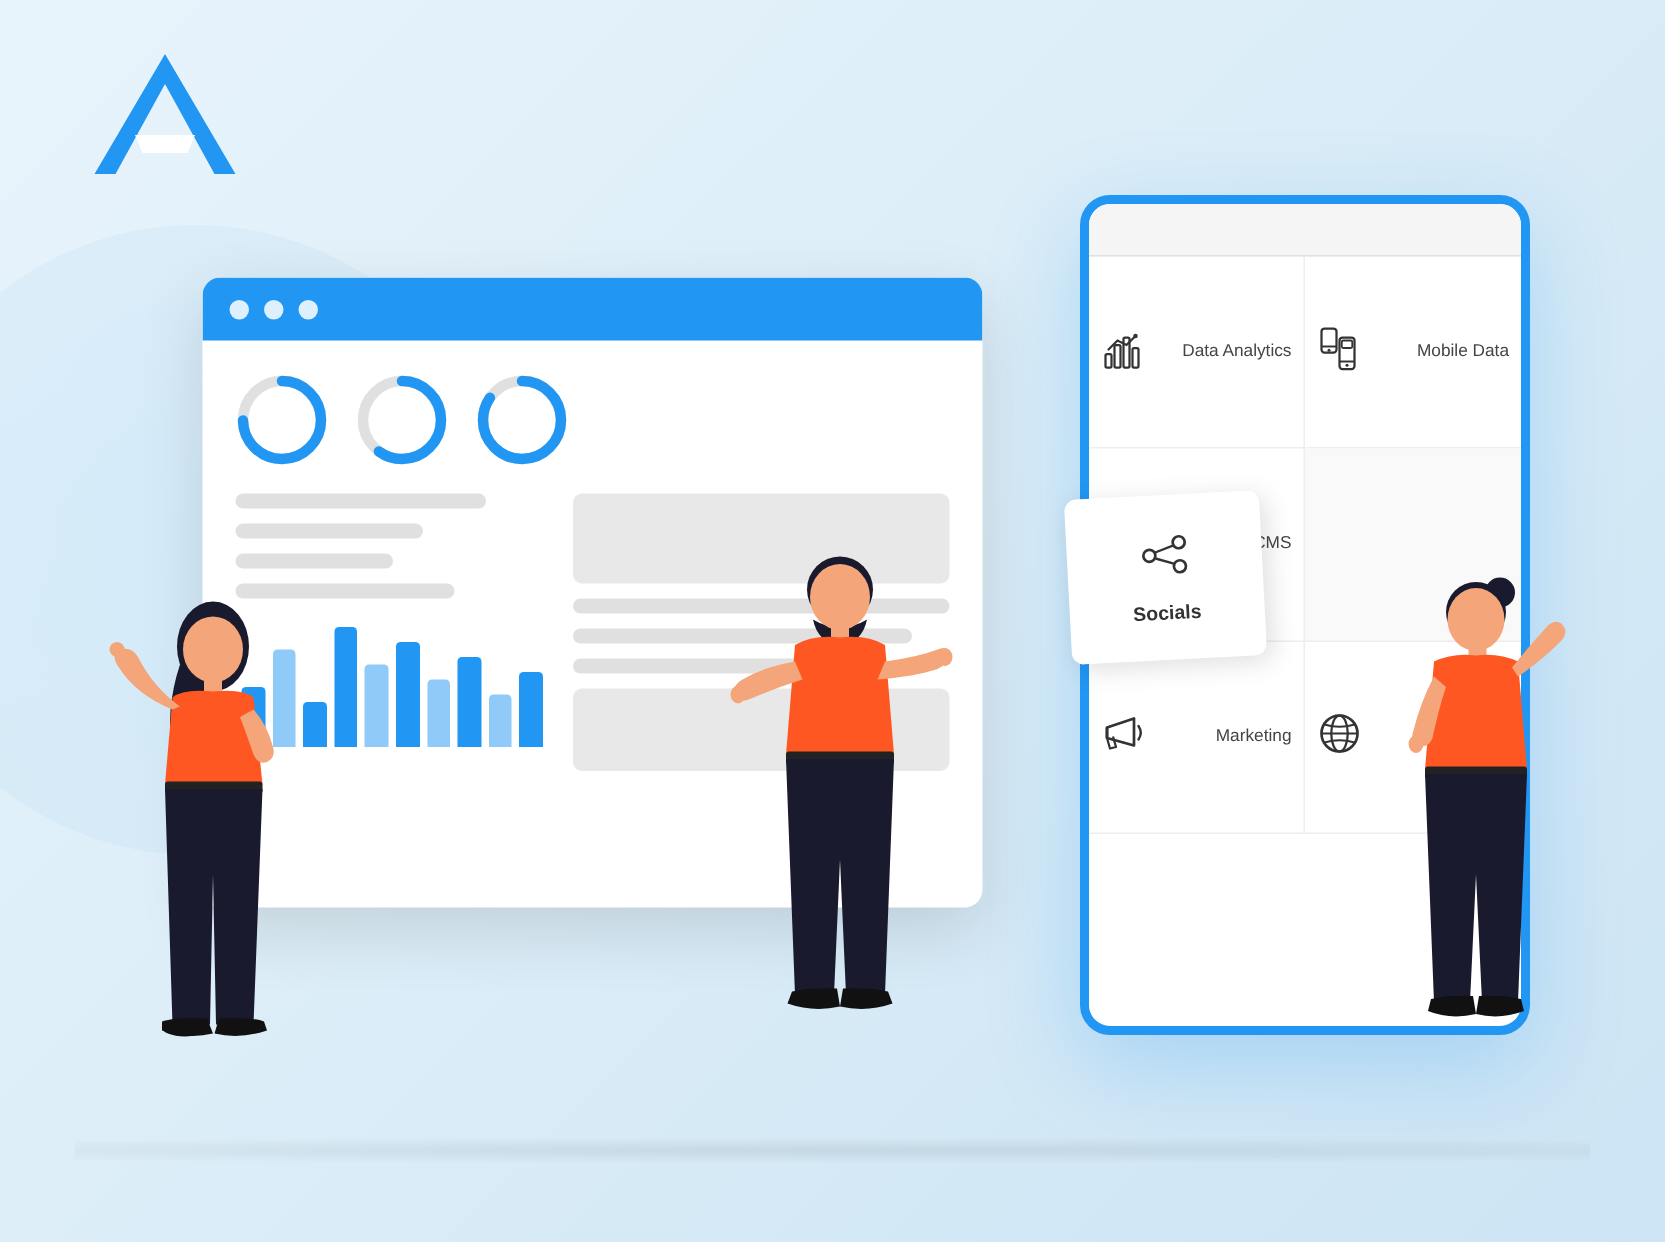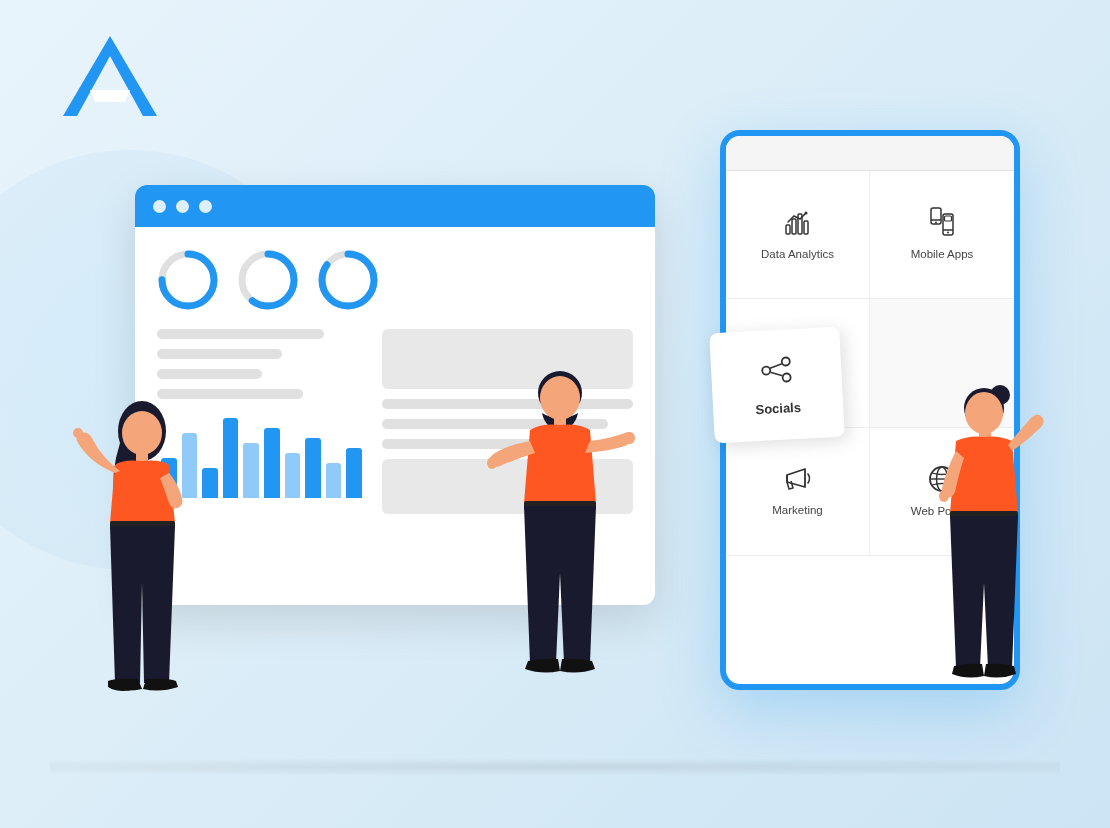--- a/index.html
+++ b/index.html
@@ -157,23 +157,23 @@
     }
     .phone-grid {
       display: grid;
       grid-template-columns: 1fr 1fr;
       grid-template-rows: repeat(4, 1fr);
       height: calc(100% - 35px);
       gap: 0;
     }
     .phone-cell {
       display: flex;
-      flex-direction: column;
+      flex-direction: row;
       align-items: center;
-      justify-content: center;
+      justify-content: space-between;
       border-right: 1px solid #eeeeee;
       border-bottom: 1px solid #eeeeee;
       padding: 12px 8px;
       gap: 6px;
       cursor: pointer;
       transition: background 0.15s;
     }
     .phone-cell:nth-child(2n) { border-right: none; }
     .phone-cell:nth-child(7), .phone-cell:nth-child(8) {
       border-bottom: none;
@@ -364,21 +364,21 @@
           <rect x="3" y="1" width="10" height="16" rx="2" fill="none" stroke="#333" stroke-width="1.5"></rect>
           <line x1="3" y1="13" x2="13" y2="13" stroke="#333" stroke-width="1.3"></line>
           <circle cx="8" cy="15.5" r="1" fill="#333"></circle>
           <rect x="15" y="7" width="10" height="21" rx="2" fill="none" stroke="#333" stroke-width="1.5"></rect>
           <line x1="15" y1="23" x2="25" y2="23" stroke="#333" stroke-width="1.3"></line>
           <circle cx="20" cy="25.5" r="1" fill="#333"></circle>
           <rect x="16.5" y="9" width="7" height="5" rx="1" fill="none" stroke="#333" stroke-width="1.2"></rect>
         </svg>
       </span>
       <span class="cell-label">Mobile
-Apps</span>
+Data</span>
     </div>
 
     <div class="phone-cell">
       <span class="cell-icon">
         <svg width="30" height="28" viewBox="0 0 30 28" fill="none" xmlns="http://www.w3.org/2000/svg">
           <rect x="2" y="3" width="26" height="18" rx="2" fill="none" stroke="#333" stroke-width="1.5"></rect>
           <line x1="2" y1="8" x2="28" y2="8" stroke="#333" stroke-width="1.3"></line>
           <circle cx="5.5" cy="5.5" r="1" fill="#333"></circle>
           <circle cx="9" cy="5.5" r="1" fill="#333"></circle>
           <rect x="5" y="11" width="8" height="6" rx="1" fill="none" stroke="#333" stroke-width="1.2"></rect>

